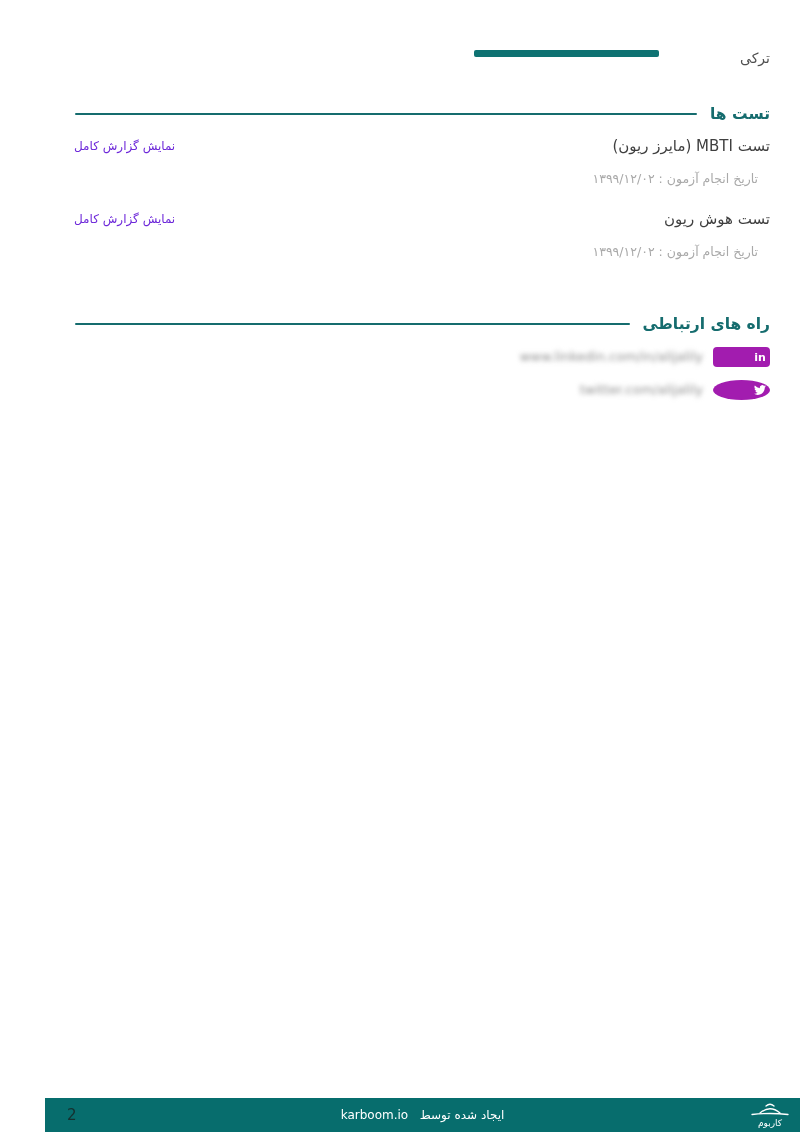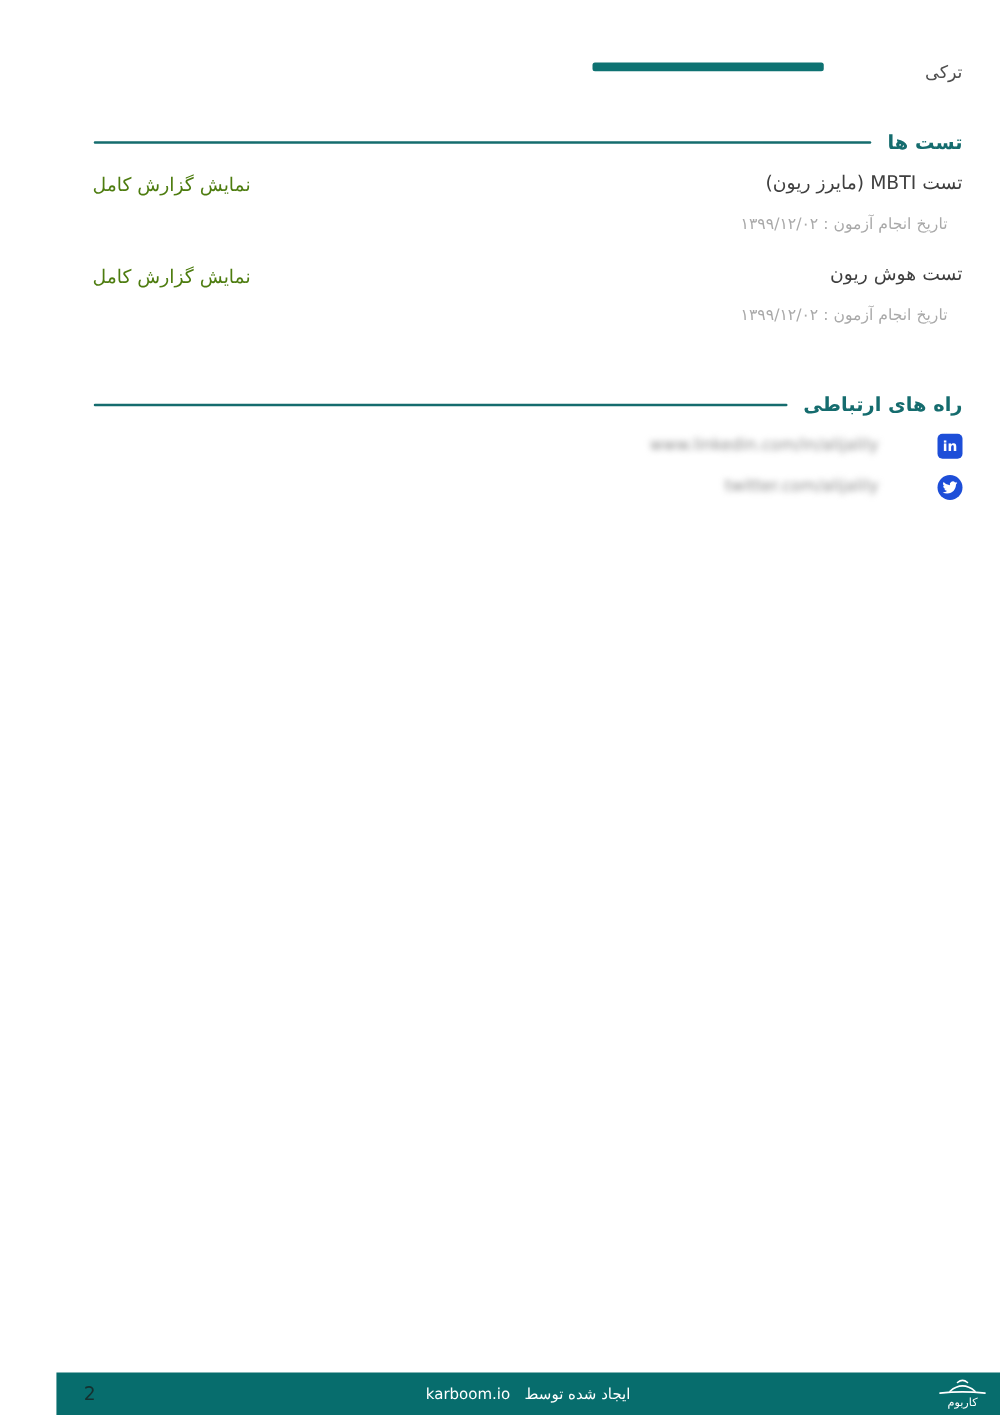--- a/index.html
+++ b/index.html
@@ -18,30 +18,30 @@
     color:#156c6e;font-size:15.5px;font-weight:600;
   }
   .section-header .rule{flex:1;height:2.5px;background:#156c6e;border-radius:2px;}
   .hdr-tests{top:105px;}
   .hdr-contact{top:315px;}
 
   
   .test-title{position:absolute;right:30px;font-size:15px;color:#3f3f3f;}
   .test-date{position:absolute;right:42px;font-size:12.5px;color:#a9a9a9;}
   .report-link{
-    position:absolute;left:29px;font-size:15px;color:#4d7c0f;
+    position:absolute;left:29px;font-size:12px;color:#6d28d9;
     text-decoration:none;cursor:pointer;
   }
   .t1-title{top:137px;} .t1-link{top:139px;} .t1-date{top:171px;}
   .t2-title{top:210px;} .t2-link{top:212px;} .t2-date{top:244px;}
 
   
   .social-icon{
-    position:absolute;right:30px;width:20px;height:20px;background:#1d4ed8;
-    display:flex;align-items:center;justify-content:center;cursor:pointer;
+    position:absolute;right:30px;width:20px;height:20px;background:#a21caf;
+    display:flex;align-items:center;justify-content:center;cursor:pointer;padding-left:37px;
   }
   .icon-linkedin{top:347px;border-radius:4px;color:#fff;font-size:11px;font-weight:bold;
     font-family:"DejaVu Sans",sans-serif;line-height:1;}
   .icon-twitter{top:380px;border-radius:50%;}
   .url-text{
     position:absolute;right:97px;font-size:13px;color:#8d8d8d;
     direction:ltr;filter:blur(2.6px);cursor:pointer;
   }
   .u1{top:349px;} .u2{top:382px;}
 

